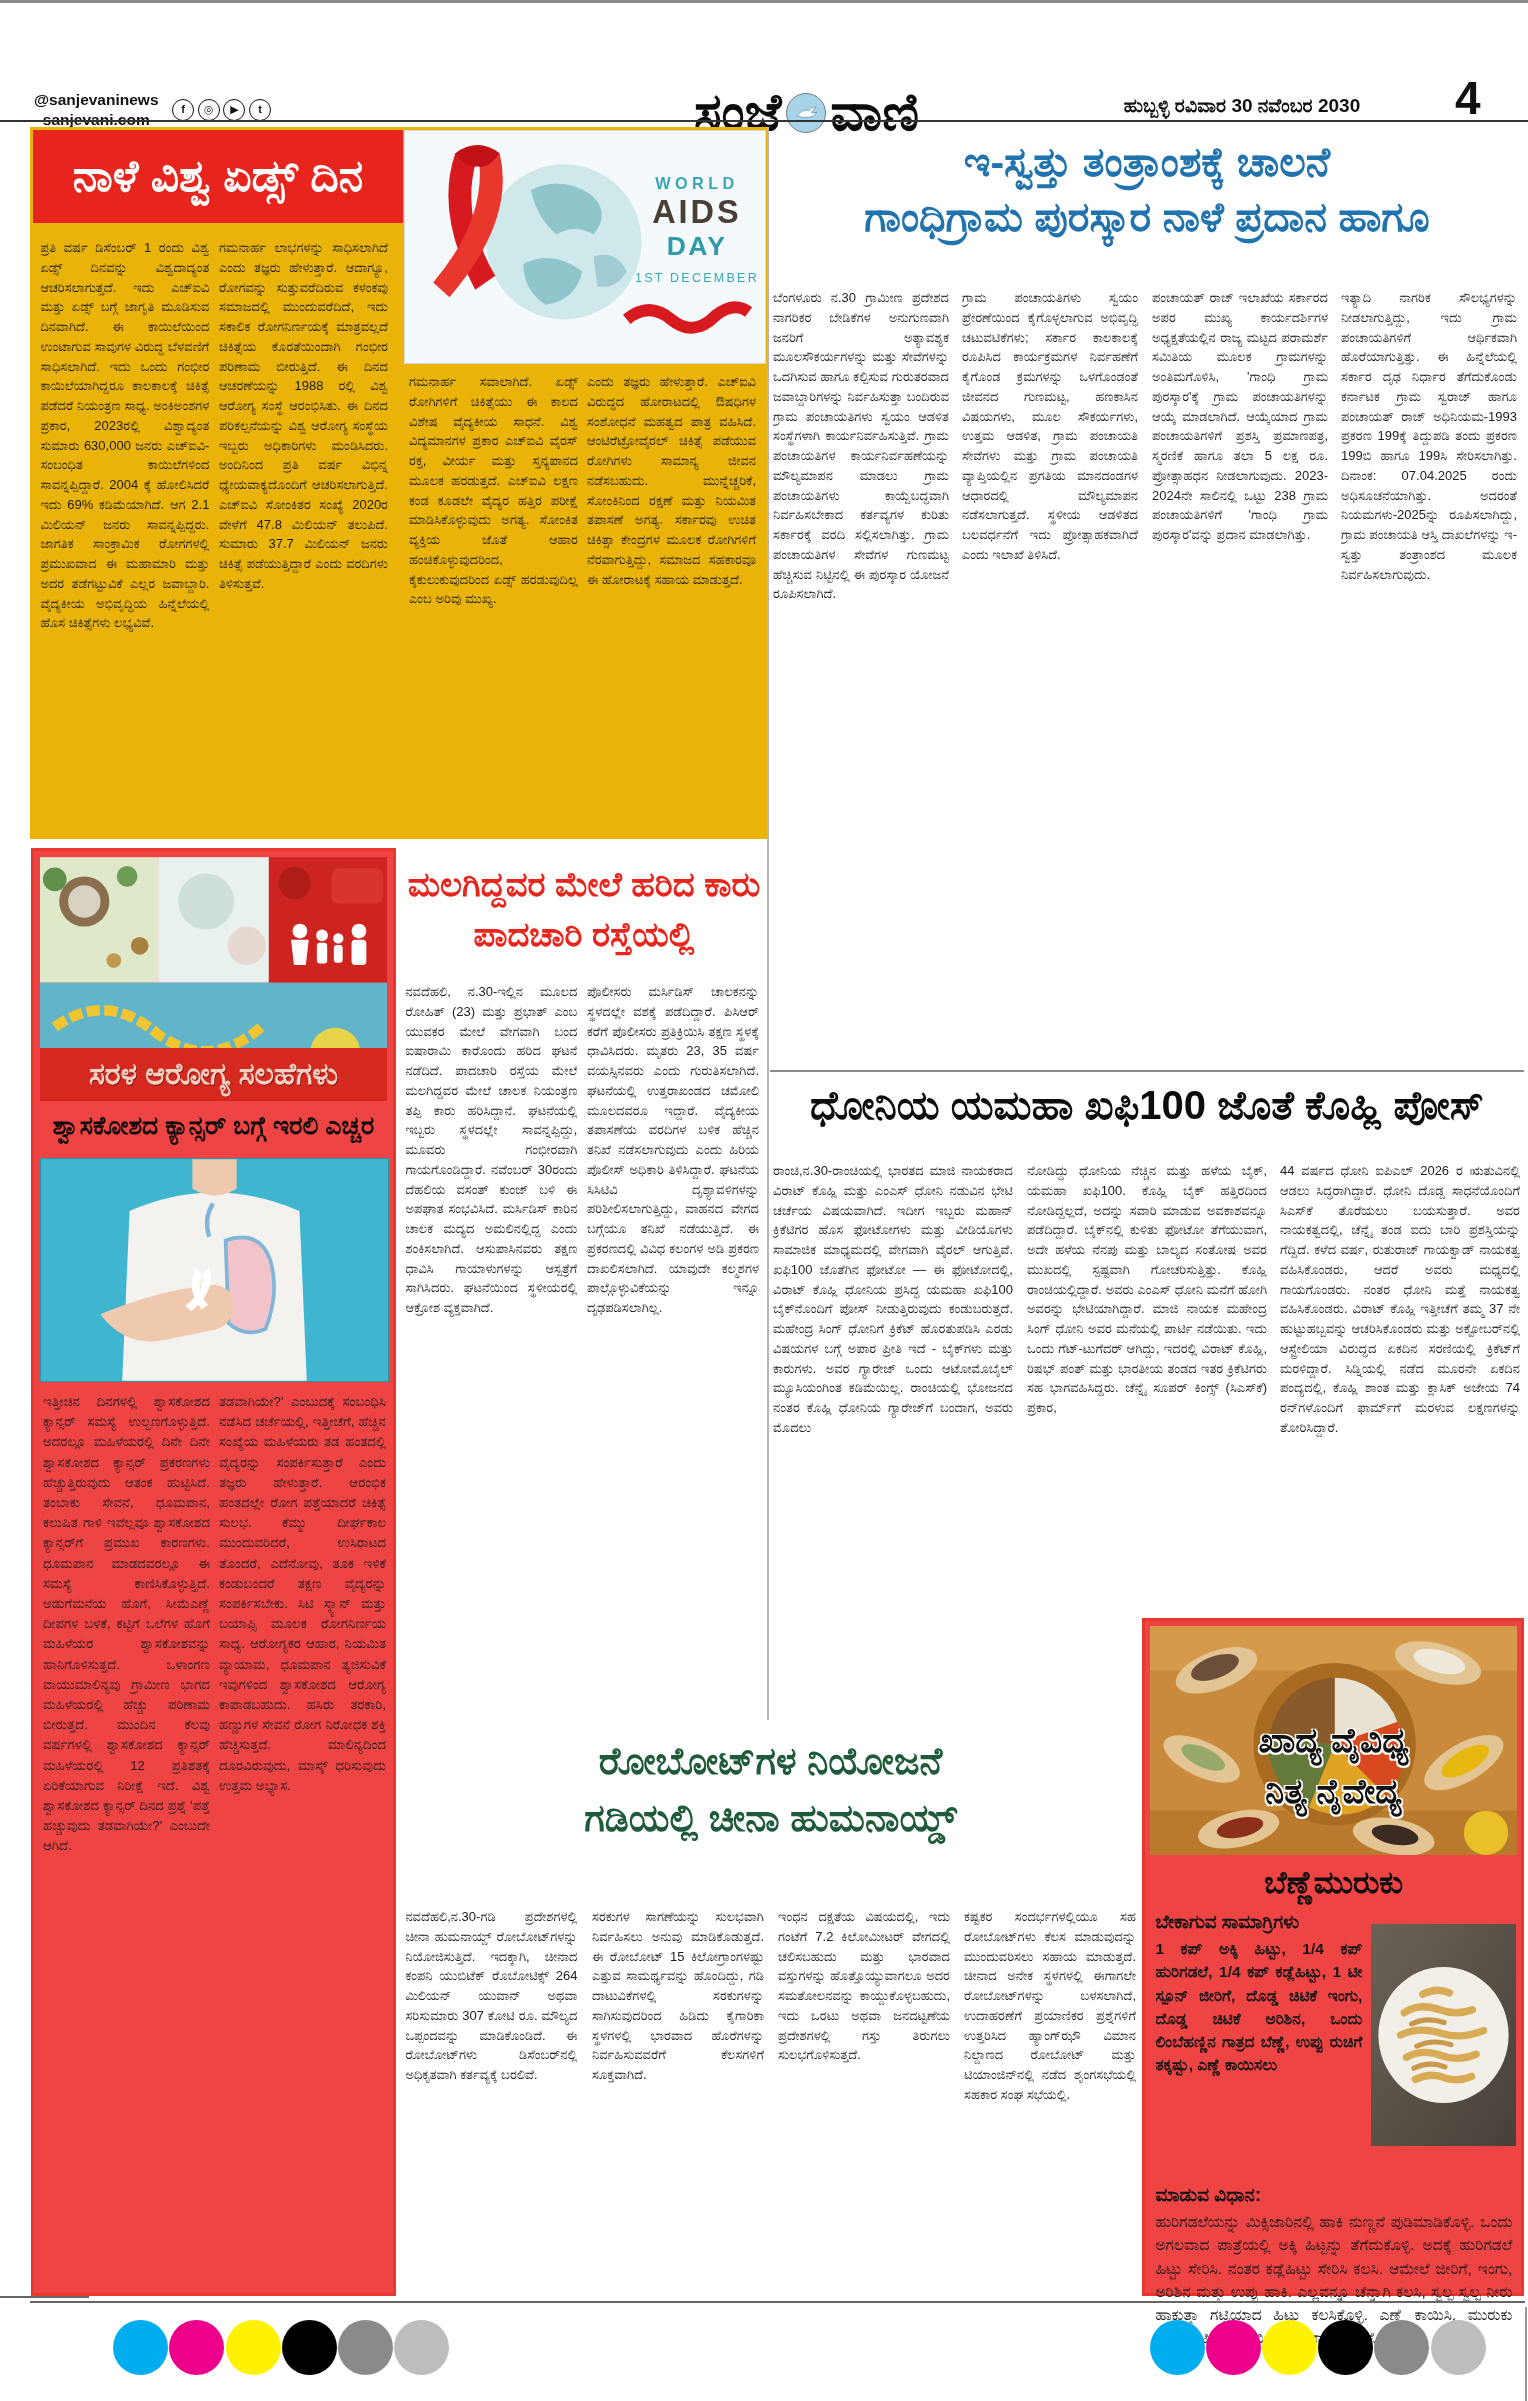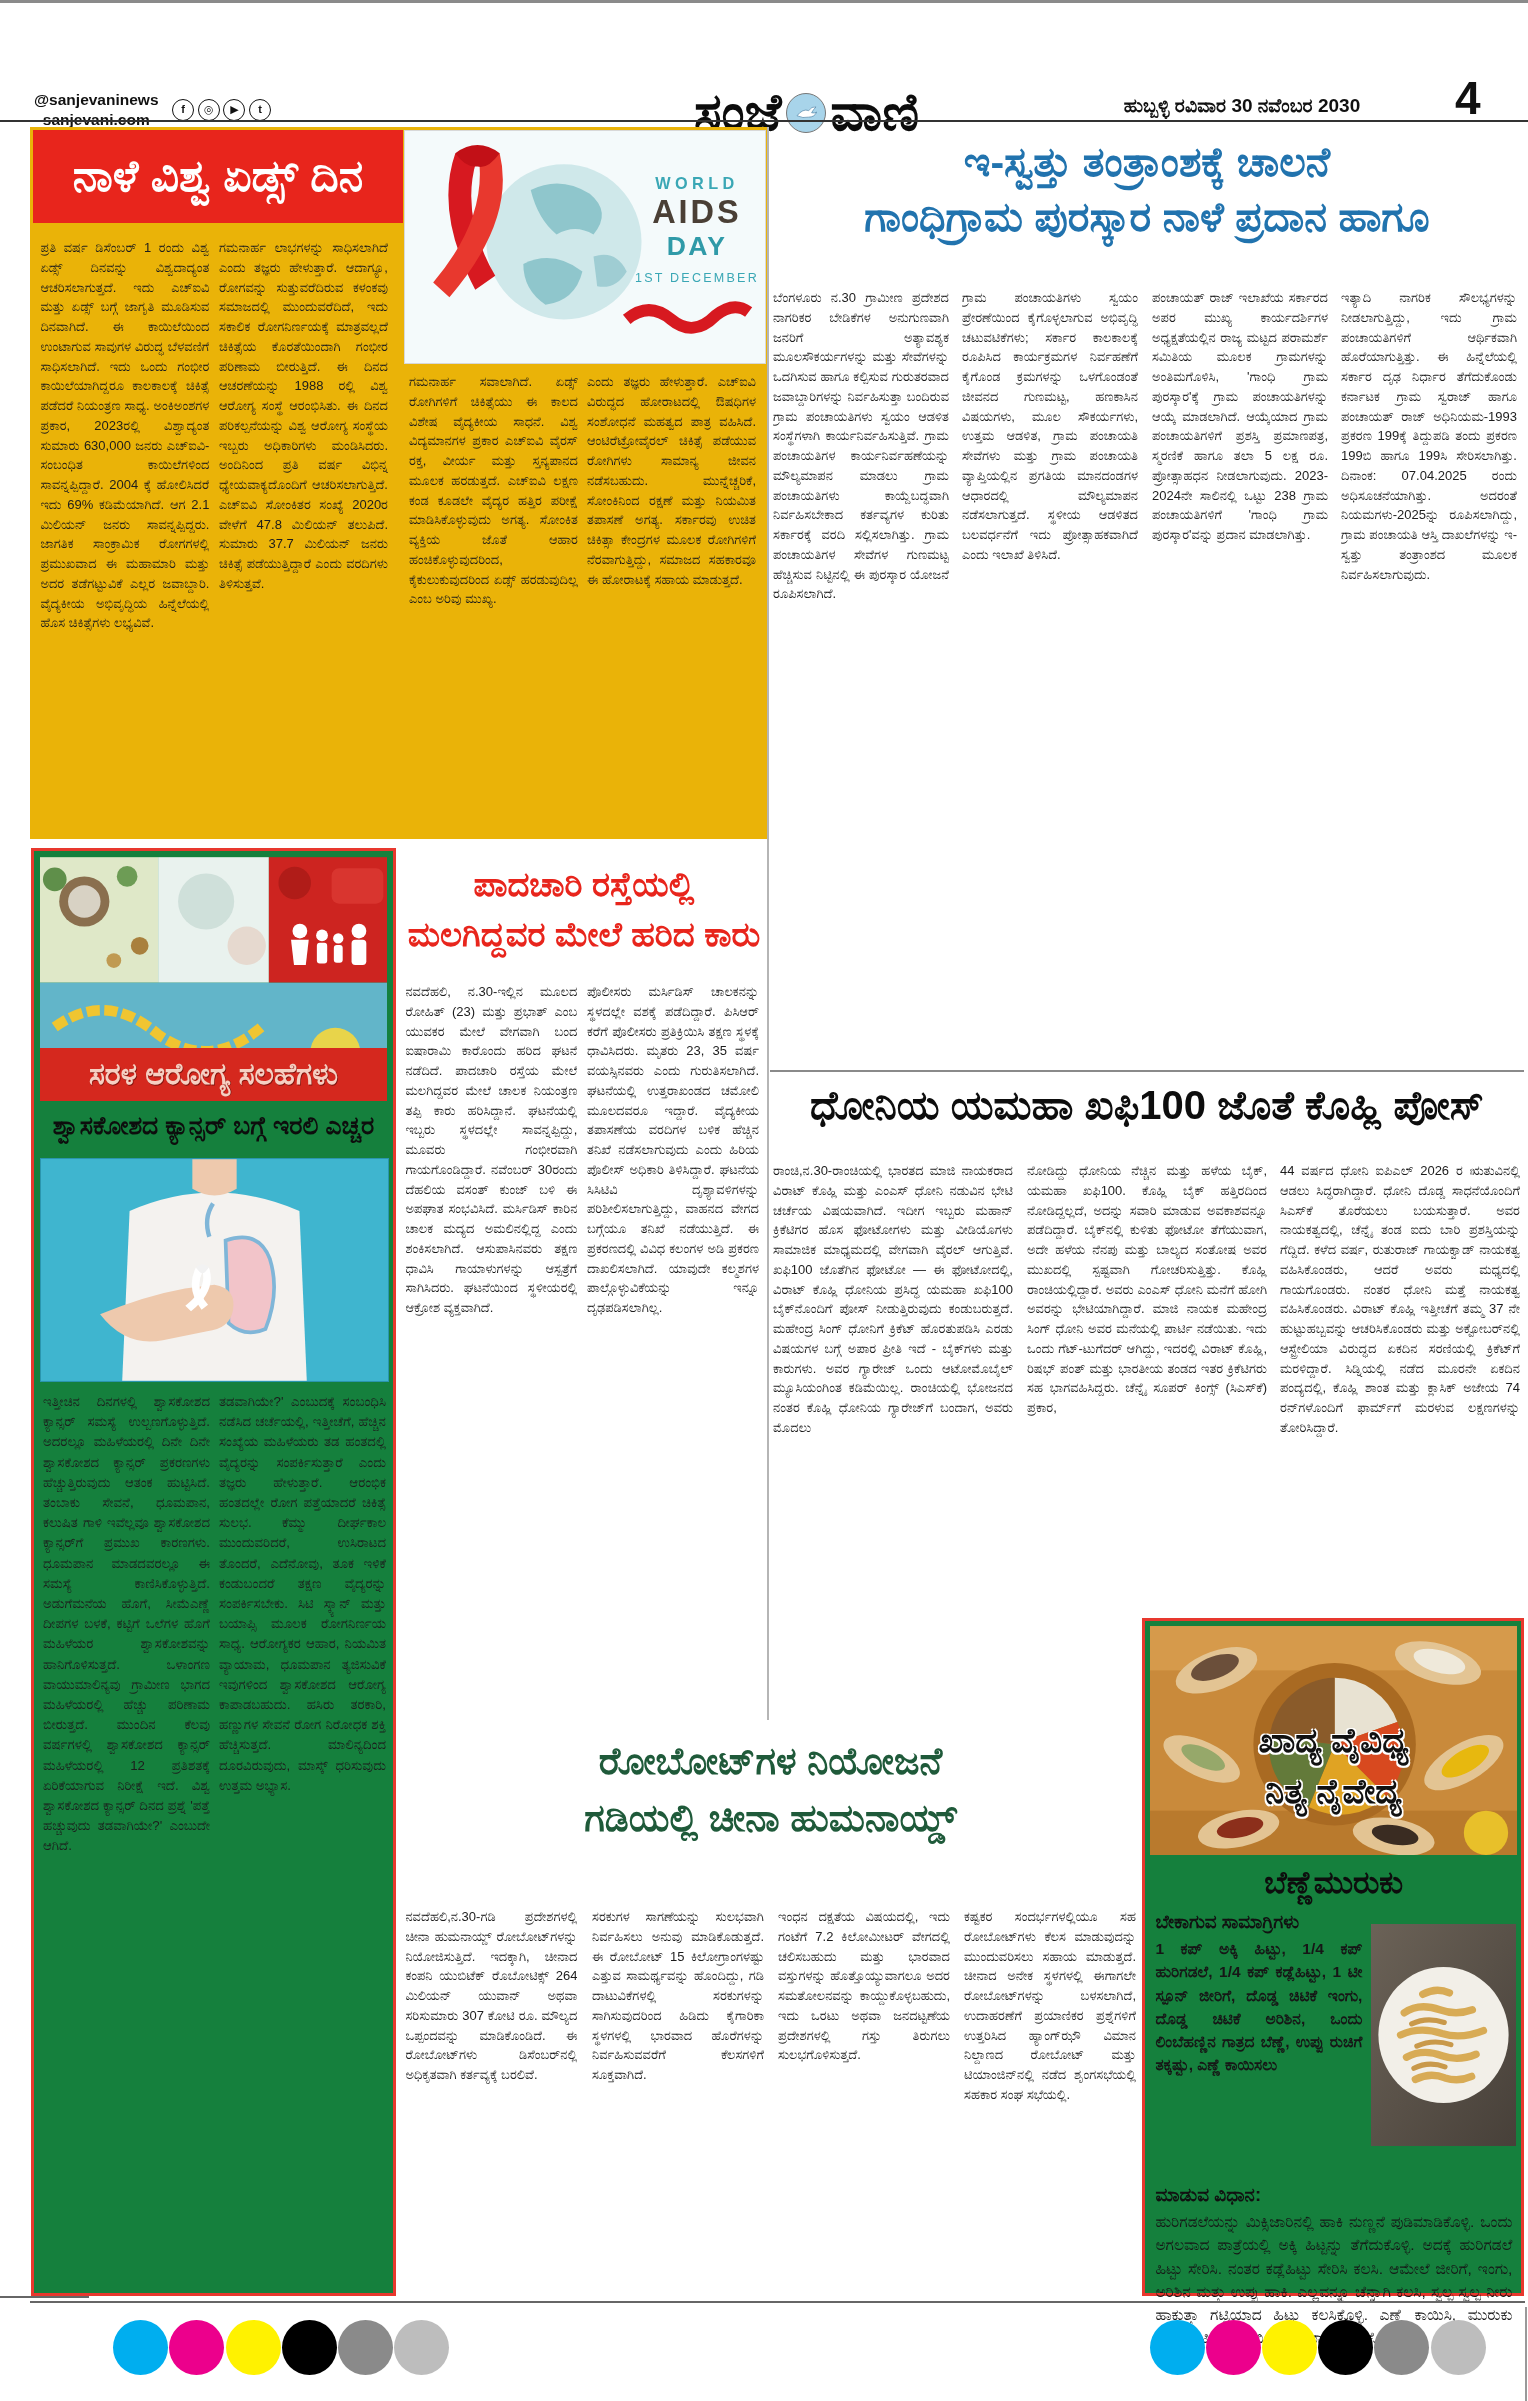--- a/index.html
+++ b/index.html
@@ -22,21 +22,21 @@
   .dateline{font-size:19px;font-weight:bold;color:#111;}
   .pagenum{font-size:46px;font-weight:bold;color:#111;}
   
   .pinkblock{position:absolute;background:#eab308;}
   .redband-headline{position:absolute;background:#e8251c;color:#ffffff;font-weight:bold;
        display:flex;align-items:center;justify-content:center;text-align:center;font-size:44px;}
   .blue-head{color:#2173ae;font-size:41px;line-height:1.35;}
   .red-head{color:#e8251c;font-size:34px;line-height:1.45;}
   .green-head{color:#1f5a3a;font-size:38px;line-height:1.5;}
   .black-head{color:#0d0d0d;font-size:40px;line-height:1.2;}
-  .redbox{position:absolute;border:3px solid #e8382e;background:#15803d;box-sizing:border-box;text-decoration:underline;}
+  .redbox{position:absolute;border:3px solid #e8382e;background:#ef4444;box-sizing:border-box;text-decoration:underline;}
   .band-title{position:absolute;left:0;right:0;bottom:0;height:53px;background:#d5281e;
        display:flex;align-items:center;justify-content:center;color:#f6cfc2;
        font-size:30px;font-weight:bold;text-shadow:0.7px 0.7px 0 #7e120c;}
   .subhead-black{font-weight:bold;font-size:25px;text-align:center;color:#0d0d0d;}
   .overlay-title{position:absolute;left:0;right:0;text-align:center;font-weight:bold;font-size:34px;color:#111;
        text-shadow:-1.5px -1.5px 0 #fff,1.5px -1.5px 0 #fff,-1.5px 1.5px 0 #fff,1.5px 1.5px 0 #fff;line-height:1.5;}
   .recipe-title{font-weight:bold;font-size:31px;text-align:center;color:#0d0d0d;}
   .label-b{font-weight:bold;font-size:18.5px;color:#111;}
   .small-just{font-size:15.5px;line-height:1.5;text-align:justify;color:#161616;}
   .dot{position:absolute;width:55px;height:55px;border-radius:50%;}
@@ -105,22 +105,22 @@
       <div>ಗಾಂಧಿಗ್ರಾಮ ಪುರಸ್ಕಾರ ನಾಳೆ ಪ್ರದಾನ ಹಾಗೂ</div>
     </div>
     <div class="col" style="left:3px;top:164px;width:176px;height:765px;">ಬೆಂಗಳೂರು ನ.30 ಗ್ರಾಮೀಣ ಪ್ರದೇಶದ ನಾಗರಿಕರ ಬೇಡಿಕೆಗಳ ಅನುಗುಣವಾಗಿ ಜನರಿಗೆ ಅತ್ಯಾವಶ್ಯಕ ಮೂಲಸೌಕರ್ಯಗಳನ್ನು ಮತ್ತು ಸೇವೆಗಳನ್ನು ಒದಗಿಸುವ ಹಾಗೂ ಕಲ್ಪಿಸುವ ಗುರುತರವಾದ ಜವಾಬ್ದಾರಿಗಳನ್ನು ನಿರ್ವಹಿಸುತ್ತಾ ಬಂದಿರುವ ಗ್ರಾಮ ಪಂಚಾಯತಿಗಳು ಸ್ವಯಂ ಆಡಳಿತ ಸಂಸ್ಥೆಗಳಾಗಿ ಕಾರ್ಯನಿರ್ವಹಿಸುತ್ತಿವೆ. ಗ್ರಾಮ ಪಂಚಾಯತಿಗಳ ಕಾರ್ಯನಿರ್ವಹಣೆಯನ್ನು ಮೌಲ್ಯಮಾಪನ ಮಾಡಲು ಗ್ರಾಮ ಪಂಚಾಯತಿಗಳು ಕಾಯ್ದೆಬದ್ಧವಾಗಿ ನಿರ್ವಹಿಸಬೇಕಾದ ಕರ್ತವ್ಯಗಳ ಕುರಿತು ಸರ್ಕಾರಕ್ಕೆ ವರದಿ ಸಲ್ಲಿಸಲಾಗಿತ್ತು. ಗ್ರಾಮ ಪಂಚಾಯತಿಗಳ ಸೇವೆಗಳ ಗುಣಮಟ್ಟ ಹೆಚ್ಚಿಸುವ ನಿಟ್ಟಿನಲ್ಲಿ ಈ ಪುರಸ್ಕಾರ ಯೋಜನೆ ರೂಪಿಸಲಾಗಿದೆ.</div>
     <div class="col" style="left:192px;top:164px;width:176px;height:765px;">ಗ್ರಾಮ ಪಂಚಾಯತಿಗಳು ಸ್ವಯಂ ಪ್ರೇರಣೆಯಿಂದ ಕೈಗೊಳ್ಳಲಾಗುವ ಅಭಿವೃದ್ಧಿ ಚಟುವಟಿಕೆಗಳು; ಸರ್ಕಾರ ಕಾಲಕಾಲಕ್ಕೆ ರೂಪಿಸಿದ ಕಾರ್ಯಕ್ರಮಗಳ ನಿರ್ವಹಣೆಗೆ ಕೈಗೊಂಡ ಕ್ರಮಗಳನ್ನು ಒಳಗೊಂಡಂತೆ ಜೀವನದ ಗುಣಮಟ್ಟ, ಹಣಕಾಸಿನ ವಿಷಯಗಳು, ಮೂಲ ಸೌಕರ್ಯಗಳು, ಉತ್ತಮ ಆಡಳಿತ, ಗ್ರಾಮ ಪಂಚಾಯತಿ ಸೇವೆಗಳು ಮತ್ತು ಗ್ರಾಮ ಪಂಚಾಯತಿ ವ್ಯಾಪ್ತಿಯಲ್ಲಿನ ಪ್ರಗತಿಯ ಮಾನದಂಡಗಳ ಆಧಾರದಲ್ಲಿ ಮೌಲ್ಯಮಾಪನ ನಡೆಸಲಾಗುತ್ತದೆ. ಸ್ಥಳೀಯ ಆಡಳಿತದ ಬಲವರ್ಧನೆಗೆ ಇದು ಪ್ರೋತ್ಸಾಹಕವಾಗಿದೆ ಎಂದು ಇಲಾಖೆ ತಿಳಿಸಿದೆ.</div>
     <div class="col" style="left:382px;top:164px;width:176px;height:765px;">ಪಂಚಾಯತ್ ರಾಜ್ ಇಲಾಖೆಯ ಸರ್ಕಾರದ ಅಪರ ಮುಖ್ಯ ಕಾರ್ಯದರ್ಶಿಗಳ ಅಧ್ಯಕ್ಷತೆಯಲ್ಲಿನ ರಾಜ್ಯ ಮಟ್ಟದ ಪರಾಮರ್ಶೆ ಸಮಿತಿಯ ಮೂಲಕ ಗ್ರಾಮಗಳನ್ನು ಅಂತಿಮಗೊಳಿಸಿ, 'ಗಾಂಧಿ ಗ್ರಾಮ ಪುರಸ್ಕಾರ'ಕ್ಕೆ ಗ್ರಾಮ ಪಂಚಾಯತಿಗಳನ್ನು ಆಯ್ಕೆ ಮಾಡಲಾಗಿದೆ. ಆಯ್ಕೆಯಾದ ಗ್ರಾಮ ಪಂಚಾಯತಿಗಳಿಗೆ ಪ್ರಶಸ್ತಿ ಪ್ರಮಾಣಪತ್ರ, ಸ್ಮರಣಿಕೆ ಹಾಗೂ ತಲಾ 5 ಲಕ್ಷ ರೂ. ಪ್ರೋತ್ಸಾಹಧನ ನೀಡಲಾಗುವುದು. 2023-2024ನೇ ಸಾಲಿನಲ್ಲಿ ಒಟ್ಟು 238 ಗ್ರಾಮ ಪಂಚಾಯತಿಗಳಿಗೆ 'ಗಾಂಧಿ ಗ್ರಾಮ ಪುರಸ್ಕಾರ'ವನ್ನು ಪ್ರದಾನ ಮಾಡಲಾಗಿತ್ತು.</div>
     <div class="col" style="left:571px;top:164px;width:176px;height:765px;">ಇತ್ಯಾದಿ ನಾಗರಿಕ ಸೌಲಭ್ಯಗಳನ್ನು ನೀಡಲಾಗುತ್ತಿದ್ದು, ಇದು ಗ್ರಾಮ ಪಂಚಾಯತಿಗಳಿಗೆ ಆರ್ಥಿಕವಾಗಿ ಹೊರೆಯಾಗುತ್ತಿತ್ತು. ಈ ಹಿನ್ನೆಲೆಯಲ್ಲಿ ಸರ್ಕಾರ ದೃಢ ನಿರ್ಧಾರ ತೆಗೆದುಕೊಂಡು ಕರ್ನಾಟಕ ಗ್ರಾಮ ಸ್ವರಾಜ್ ಹಾಗೂ ಪಂಚಾಯತ್ ರಾಜ್ ಅಧಿನಿಯಮ-1993 ಪ್ರಕರಣ 199ಕ್ಕೆ ತಿದ್ದುಪಡಿ ತಂದು ಪ್ರಕರಣ 199ಬಿ ಹಾಗೂ 199ಸಿ ಸೇರಿಸಲಾಗಿತ್ತು. ದಿನಾಂಕ: 07.04.2025 ರಂದು ಅಧಿಸೂಚನೆಯಾಗಿತ್ತು. ಅದರಂತೆ ನಿಯಮಗಳು-2025ನ್ನು ರೂಪಿಸಲಾಗಿದ್ದು, ಗ್ರಾಮ ಪಂಚಾಯತಿ ಆಸ್ತಿ ದಾಖಲೆಗಳನ್ನು ಇ-ಸ್ವತ್ತು ತಂತ್ರಾಂಶದ ಮೂಲಕ ನಿರ್ವಹಿಸಲಾಗುವುದು.</div>
   </div>
 
   <div class="abs" style="left:401px;top:850px;width:366px;height:869px;">
     <div class="headline red-head abs" style="left:0;top:10.4px;width:366px;">
+      <div>ಮಲಗಿದ್ದವರ ಮೇಲೆ ಹರಿದ ಕಾರು</div>
       <div>ಪಾದಚಾರಿ ರಸ್ತೆಯಲ್ಲಿ</div>
-      <div>ಮಲಗಿದ್ದವರ ಮೇಲೆ ಹರಿದ ಕಾರು</div>
     </div>
     <div class="col" style="left:4.4px;top:132px;width:172px;height:728px;">ನವದೆಹಲಿ, ನ.30-ಇಲ್ಲಿನ ಮೂಲದ ರೋಹಿತ್ (23) ಮತ್ತು ಪ್ರಭಾತ್ ಎಂಬ ಯುವಕರ ಮೇಲೆ ವೇಗವಾಗಿ ಬಂದ ಐಷಾರಾಮಿ ಕಾರೊಂದು ಹರಿದ ಘಟನೆ ನಡೆದಿದೆ. ಪಾದಚಾರಿ ರಸ್ತೆಯ ಮೇಲೆ ಮಲಗಿದ್ದವರ ಮೇಲೆ ಚಾಲಕ ನಿಯಂತ್ರಣ ತಪ್ಪಿ ಕಾರು ಹರಿಸಿದ್ದಾನೆ. ಘಟನೆಯಲ್ಲಿ ಇಬ್ಬರು ಸ್ಥಳದಲ್ಲೇ ಸಾವನ್ನಪ್ಪಿದ್ದು, ಮೂವರು ಗಂಭೀರವಾಗಿ ಗಾಯಗೊಂಡಿದ್ದಾರೆ. ನವೆಂಬರ್ 30ರಂದು ದೆಹಲಿಯ ವಸಂತ್ ಕುಂಜ್ ಬಳಿ ಈ ಅಪಘಾತ ಸಂಭವಿಸಿದೆ. ಮರ್ಸಿಡಿಸ್ ಕಾರಿನ ಚಾಲಕ ಮದ್ಯದ ಅಮಲಿನಲ್ಲಿದ್ದ ಎಂದು ಶಂಕಿಸಲಾಗಿದೆ. ಆಸುಪಾಸಿನವರು ತಕ್ಷಣ ಧಾವಿಸಿ ಗಾಯಾಳುಗಳನ್ನು ಆಸ್ಪತ್ರೆಗೆ ಸಾಗಿಸಿದರು. ಘಟನೆಯಿಂದ ಸ್ಥಳೀಯರಲ್ಲಿ ಆಕ್ರೋಶ ವ್ಯಕ್ತವಾಗಿದೆ.</div>
     <div class="col" style="left:186px;top:132px;width:172px;height:728px;">ಪೊಲೀಸರು ಮರ್ಸಿಡಿಸ್ ಚಾಲಕನನ್ನು ಸ್ಥಳದಲ್ಲೇ ವಶಕ್ಕೆ ಪಡೆದಿದ್ದಾರೆ. ಪಿಸಿಆರ್ ಕರೆಗೆ ಪೊಲೀಸರು ಪ್ರತಿಕ್ರಿಯಿಸಿ ತಕ್ಷಣ ಸ್ಥಳಕ್ಕೆ ಧಾವಿಸಿದರು. ಮೃತರು 23, 35 ವರ್ಷ ವಯಸ್ಸಿನವರು ಎಂದು ಗುರುತಿಸಲಾಗಿದೆ. ಘಟನೆಯಲ್ಲಿ ಉತ್ತರಾಖಂಡದ ಚಮೋಲಿ ಮೂಲದವರೂ ಇದ್ದಾರೆ. ವೈದ್ಯಕೀಯ ತಪಾಸಣೆಯ ವರದಿಗಳ ಬಳಿಕ ಹೆಚ್ಚಿನ ತನಿಖೆ ನಡೆಸಲಾಗುವುದು ಎಂದು ಹಿರಿಯ ಪೊಲೀಸ್ ಅಧಿಕಾರಿ ತಿಳಿಸಿದ್ದಾರೆ. ಘಟನೆಯ ಸಿಸಿಟಿವಿ ದೃಶ್ಯಾವಳಿಗಳನ್ನು ಪರಿಶೀಲಿಸಲಾಗುತ್ತಿದ್ದು, ವಾಹನದ ವೇಗದ ಬಗ್ಗೆಯೂ ತನಿಖೆ ನಡೆಯುತ್ತಿದೆ. ಈ ಪ್ರಕರಣದಲ್ಲಿ ವಿವಿಧ ಕಲಂಗಳ ಅಡಿ ಪ್ರಕರಣ ದಾಖಲಿಸಲಾಗಿದೆ. ಯಾವುದೇ ಕಲ್ಮಶಗಳ ಪಾಲ್ಗೊಳ್ಳುವಿಕೆಯನ್ನು ಇನ್ನೂ ದೃಢಪಡಿಸಲಾಗಿಲ್ಲ.</div>
   </div>
 
   <div class="rule-h" style="left:770px;top:1070px;width:754px;height:1.5px;"></div>
   <div class="abs" style="left:770px;top:1074px;width:754px;height:691px;">
     <div class="headline black-head abs" style="left:0;top:7.4px;width:754px;">ಧೋನಿಯ ಯಮಹಾ ಖಫಿ100 ಜೊತೆ ಕೊಹ್ಲಿ ಪೋಸ್</div>
     <div class="col" style="left:3px;top:87px;width:240px;height:591px;">ರಾಂಚಿ,ನ.30-ರಾಂಚಿಯಲ್ಲಿ ಭಾರತದ ಮಾಜಿ ನಾಯಕರಾದ ವಿರಾಟ್ ಕೊಹ್ಲಿ ಮತ್ತು ಎಂಎಸ್ ಧೋನಿ ನಡುವಿನ ಭೇಟಿ ಚರ್ಚೆಯ ವಿಷಯವಾಗಿದೆ. ಇದೀಗ ಇಬ್ಬರು ಮಹಾನ್ ಕ್ರಿಕೆಟಿಗರ ಹೊಸ ಫೋಟೋಗಳು ಮತ್ತು ವೀಡಿಯೊಗಳು ಸಾಮಾಜಿಕ ಮಾಧ್ಯಮದಲ್ಲಿ ವೇಗವಾಗಿ ವೈರಲ್ ಆಗುತ್ತಿವೆ. ಖಫಿ100 ಜೊತೆಗಿನ ಫೋಟೋ — ಈ ಫೋಟೋದಲ್ಲಿ, ವಿರಾಟ್ ಕೊಹ್ಲಿ ಧೋನಿಯ ಪ್ರಸಿದ್ಧ ಯಮಹಾ ಖಫಿ100 ಬೈಕ್‌ನೊಂದಿಗೆ ಪೋಸ್ ನೀಡುತ್ತಿರುವುದು ಕಂಡುಬರುತ್ತದೆ. ಮಹೇಂದ್ರ ಸಿಂಗ್ ಧೋನಿಗೆ ಕ್ರಿಕೆಟ್ ಹೊರತುಪಡಿಸಿ ಎರಡು ವಿಷಯಗಳ ಬಗ್ಗೆ ಅಪಾರ ಪ್ರೀತಿ ಇದೆ - ಬೈಕ್‌ಗಳು ಮತ್ತು ಕಾರುಗಳು. ಅವರ ಗ್ಯಾರೇಜ್ ಒಂದು ಆಟೋಮೊಬೈಲ್ ಮ್ಯೂಸಿಯಂಗಿಂತ ಕಡಿಮೆಯಿಲ್ಲ. ರಾಂಚಿಯಲ್ಲಿ ಭೋಜನದ ನಂತರ ಕೊಹ್ಲಿ ಧೋನಿಯ ಗ್ಯಾರೇಜ್‌ಗೆ ಬಂದಾಗ, ಅವರು ಮೊದಲು</div>
     <div class="col" style="left:257px;top:87px;width:240px;height:591px;">ನೋಡಿದ್ದು ಧೋನಿಯ ನೆಚ್ಚಿನ ಮತ್ತು ಹಳೆಯ ಬೈಕ್, ಯಮಹಾ ಖಫಿ100. ಕೊಹ್ಲಿ ಬೈಕ್ ಹತ್ತಿರದಿಂದ ನೋಡಿದ್ದಲ್ಲದೆ, ಅದನ್ನು ಸವಾರಿ ಮಾಡುವ ಅವಕಾಶವನ್ನೂ ಪಡೆದಿದ್ದಾರೆ. ಬೈಕ್‌ನಲ್ಲಿ ಕುಳಿತು ಫೋಟೋ ತೆಗೆಯುವಾಗ, ಅದೇ ಹಳೆಯ ನೆನಪು ಮತ್ತು ಬಾಲ್ಯದ ಸಂತೋಷ ಅವರ ಮುಖದಲ್ಲಿ ಸ್ಪಷ್ಟವಾಗಿ ಗೋಚರಿಸುತ್ತಿತ್ತು. ಕೊಹ್ಲಿ ರಾಂಚಿಯಲ್ಲಿದ್ದಾರೆ. ಅವರು ಎಂಎಸ್ ಧೋನಿ ಮನೆಗೆ ಹೋಗಿ ಅವರನ್ನು ಭೇಟಿಯಾಗಿದ್ದಾರೆ. ಮಾಜಿ ನಾಯಕ ಮಹೇಂದ್ರ ಸಿಂಗ್ ಧೋನಿ ಅವರ ಮನೆಯಲ್ಲಿ ಪಾರ್ಟಿ ನಡೆಯಿತು. ಇದು ಒಂದು ಗೆಟ್-ಟುಗೆದರ್ ಆಗಿದ್ದು, ಇದರಲ್ಲಿ ವಿರಾಟ್ ಕೊಹ್ಲಿ, ರಿಷಭ್ ಪಂತ್ ಮತ್ತು ಭಾರತೀಯ ತಂಡದ ಇತರ ಕ್ರಿಕೆಟಿಗರು ಸಹ ಭಾಗವಹಿಸಿದ್ದರು. ಚೆನ್ನೈ ಸೂಪರ್ ಕಿಂಗ್ಸ್ (ಸಿಎಸ್‌ಕೆ) ಪ್ರಕಾರ,</div>

